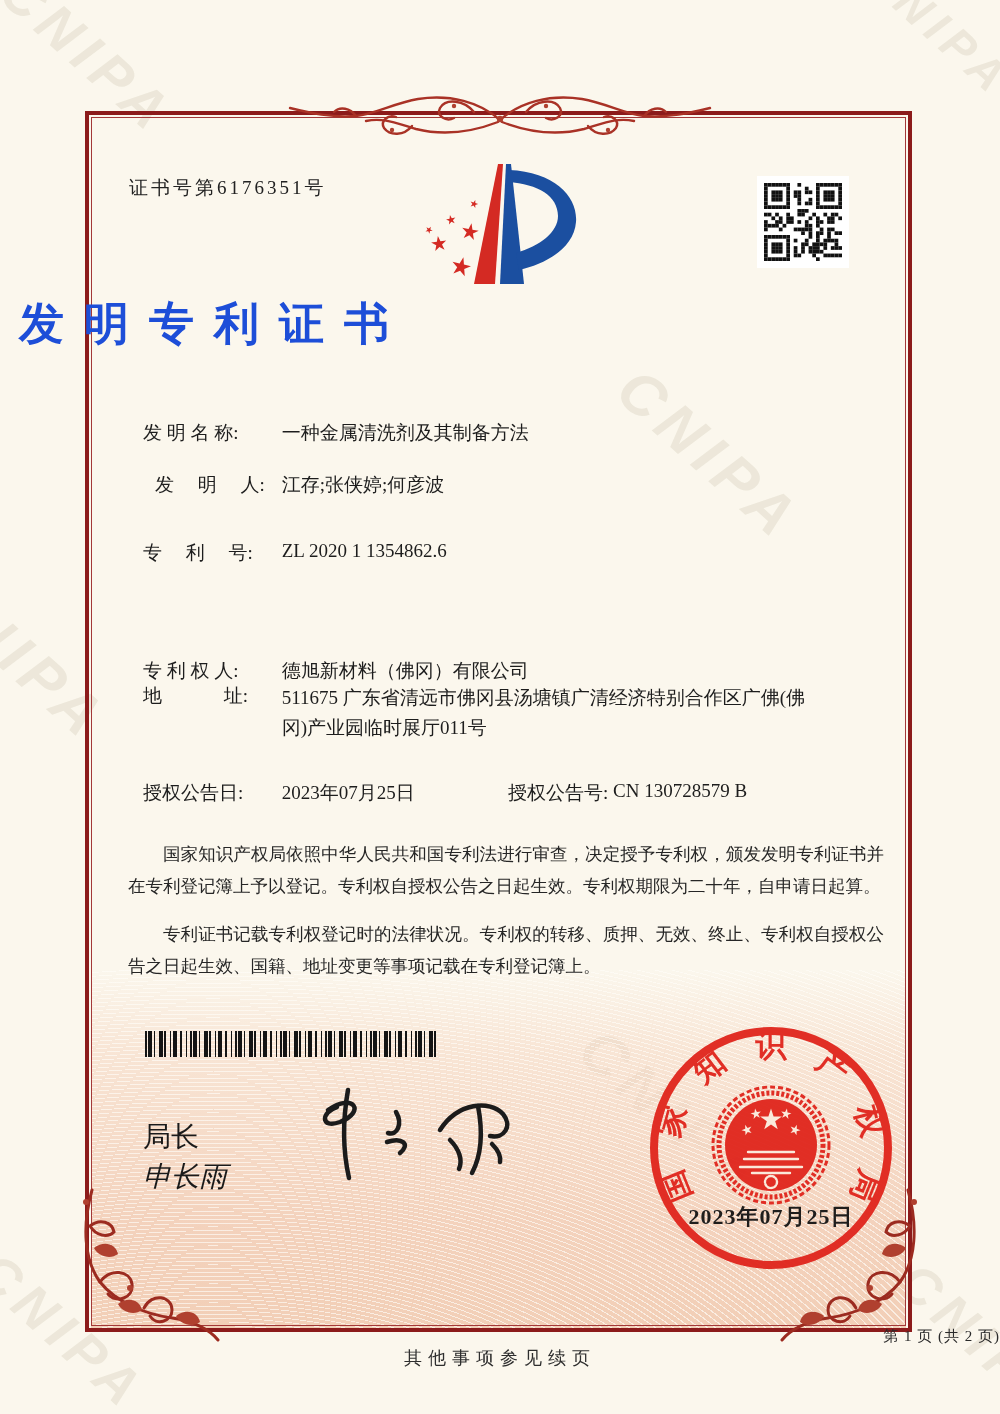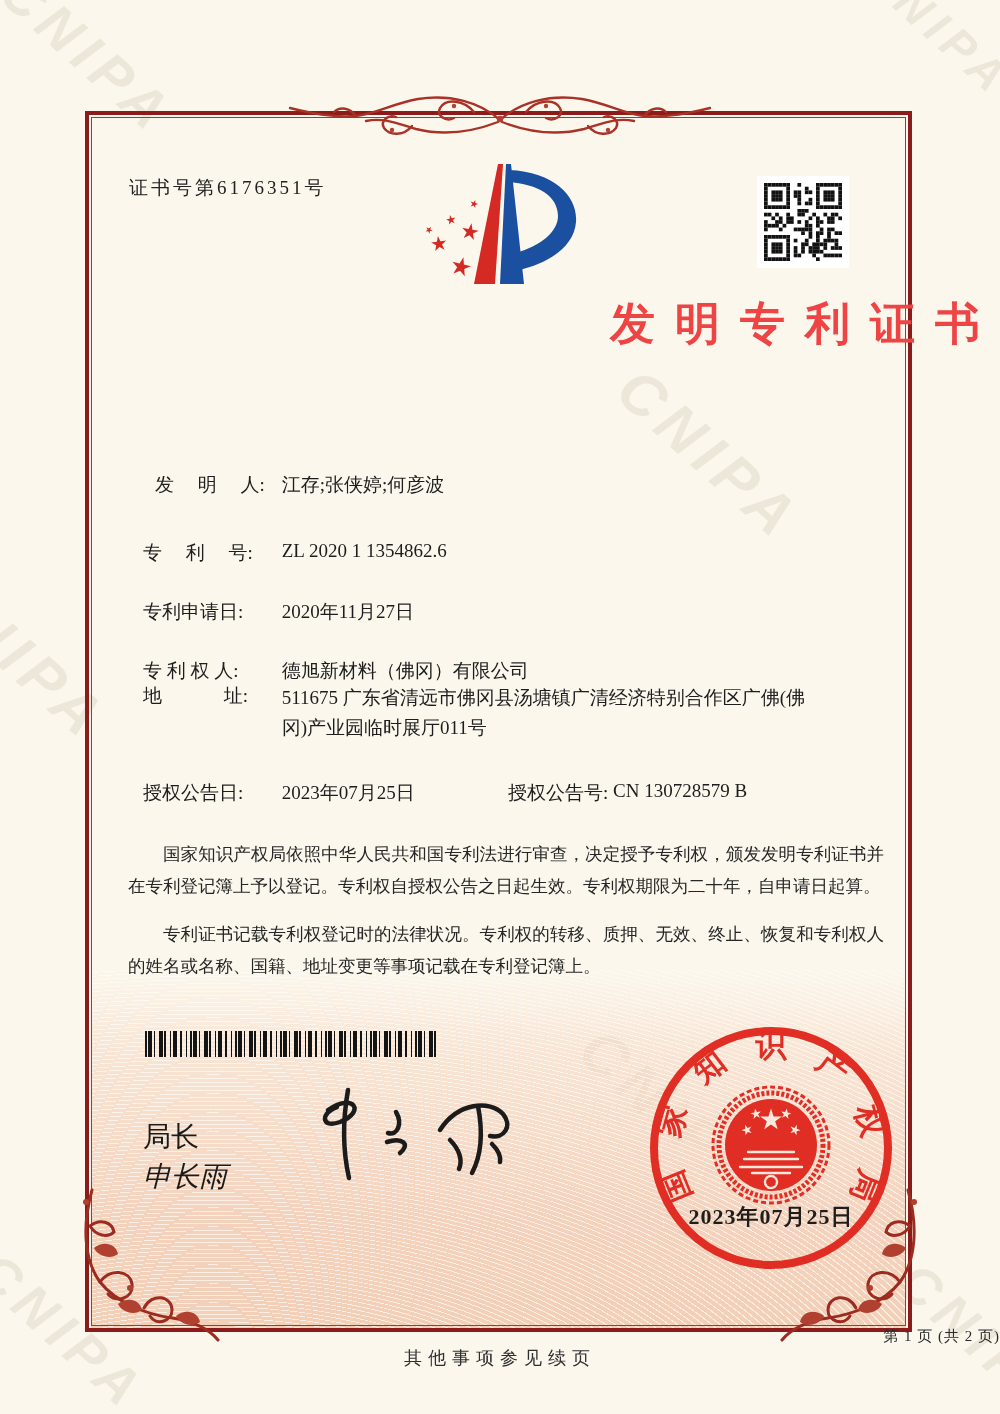--- a/index.html
+++ b/index.html
@@ -34,22 +34,22 @@
     background:
       repeating-radial-gradient(ellipse 1400px 760px at 15% 150%,
         rgba(255,253,248,0.65) 0 1.5px, rgba(255,253,248,0) 1.5px 7px),
       linear-gradient(180deg, rgba(246,216,196,0) 0%,
         rgba(246,215,194,0.55) 22%, rgba(243,208,186,0.95) 70%, #f2cfb7 100%);
   }
   
   .content{position:absolute;inset:0;z-index:3;}
   .cert-no{position:absolute;left:129px;top:175px;font-size:19px;letter-spacing:3px;color:#222;font-family:Liberation Serif, serif;}
   .doc-title{
-    position:absolute;left:0;right:0;top:294px;text-align:right;
-    font-size:45px;font-weight:bold;letter-spacing:20px;padding-left:4px;color:#ef4444;
+    position:absolute;left:0;right:0;top:294px;text-align:left;
+    font-size:45px;font-weight:bold;letter-spacing:20px;padding-left:19px;color:#1d4ed8;
   }
   
   .frow{position:absolute;left:143px;font-size:19px;white-space:nowrap;}
   .flabel{display:inline-block;width:134px;color:#1d1d1d;vertical-align:top;}
   .fvalue{display:inline-block;color:#1d1d1d;vertical-align:top;}
   .fvalue.wrap{white-space:normal;width:548px;line-height:30px;}
   
   .paras{position:absolute;left:128px;top:822px;width:756px;}
   .paras p{
     margin:16px 0 10px 0;font-size:17.5px;line-height:32px;
@@ -394,52 +394,52 @@
         <rect x="17" y="19" width="1" height="1" fill="#111"></rect>
         <rect x="18" y="19" width="1" height="1" fill="#111"></rect>
         <rect x="19" y="19" width="1" height="1" fill="#111"></rect>
         <rect x="20" y="19" width="1" height="1" fill="#111"></rect>
         <rect x="14" y="20" width="1" height="1" fill="#111"></rect>
       </svg>
   </div>
 
   <div class="doc-title">发明专利证书</div>
 
+  <div class="frow" style="top:420px;">
+    <span class="flabel">发 明 名 称:</span>
+    <span class="fvalue">一种金属清洗剂及其制备方法</span>
+  </div>
   <div class="frow" style="top:472px;text-align:center;">
     <span class="flabel">发　 明　 人:</span>
     <span class="fvalue">江存;张侠婷;何彦波</span>
   </div>
   <div class="frow" style="top:540px;">
     <span class="flabel">专　 利　 号:</span>
     <span class="fvalue">ZL 2020 1 1354862.6</span>
   </div>
-  <div class="frow" style="top:599px;">
-    <span class="flabel">专利申请日:</span>
-    <span class="fvalue">2020年11月27日</span>
-  </div>
   <div class="frow" style="top:658px;">
     <span class="flabel">专 利 权 人:</span>
     <span class="fvalue">德旭新材料（佛冈）有限公司</span>
   </div>
   <div class="frow" style="top:683px;">
     <span class="flabel">地　　　 址:</span>
     <span class="fvalue wrap">511675 广东省清远市佛冈县汤塘镇广清经济特别合作区广佛(佛冈)产业园临时展厅011号</span>
   </div>
   <div class="frow" style="top:780px;">
     <span class="flabel">授权公告日:</span>
     <span class="fvalue">2023年07月25日</span>
   </div>
   <div class="frow" style="top:780px;left:508px;">
     <span class="flabel" style="width:auto;">授权公告号:</span>
     <span class="fvalue">CN 130728579 B</span>
   </div>
 
   <div class="paras">
     <p>国家知识产权局依照中华人民共和国专利法进行审查，决定授予专利权，颁发发明专利证书并在专利登记簿上予以登记。专利权自授权公告之日起生效。专利权期限为二十年，自申请日起算。</p>
-    <p>专利证书记载专利权登记时的法律状况。专利权的转移、质押、无效、终止、恢复和专利权人的姓名或名称、国籍、地址变更等事项记载在专利登记簿上。</p>
+    <p>专利证书记载专利权登记时的法律状况。专利权的转移、质押、无效、终止、专利权自授权公告之日起生效、国籍、地址变更等事项记载在专利登记簿上。</p>
   </div>
 
   <div class="barcode"></div>
 
   <div class="signer" style="top:1118px;">局长</div>
   <div class="signer" style="top:1158px;font-style:italic;">申长雨</div>
 
   <svg class="abs" style="left:292px;top:1076px;" width="236" height="112" viewBox="0 0 236 112">
     <g stroke="#1b1b1b" stroke-width="4.5" fill="none" stroke-linecap="round" stroke-linejoin="round">
       <path d="M56,14 C50,48 52,80 57,102"></path>

